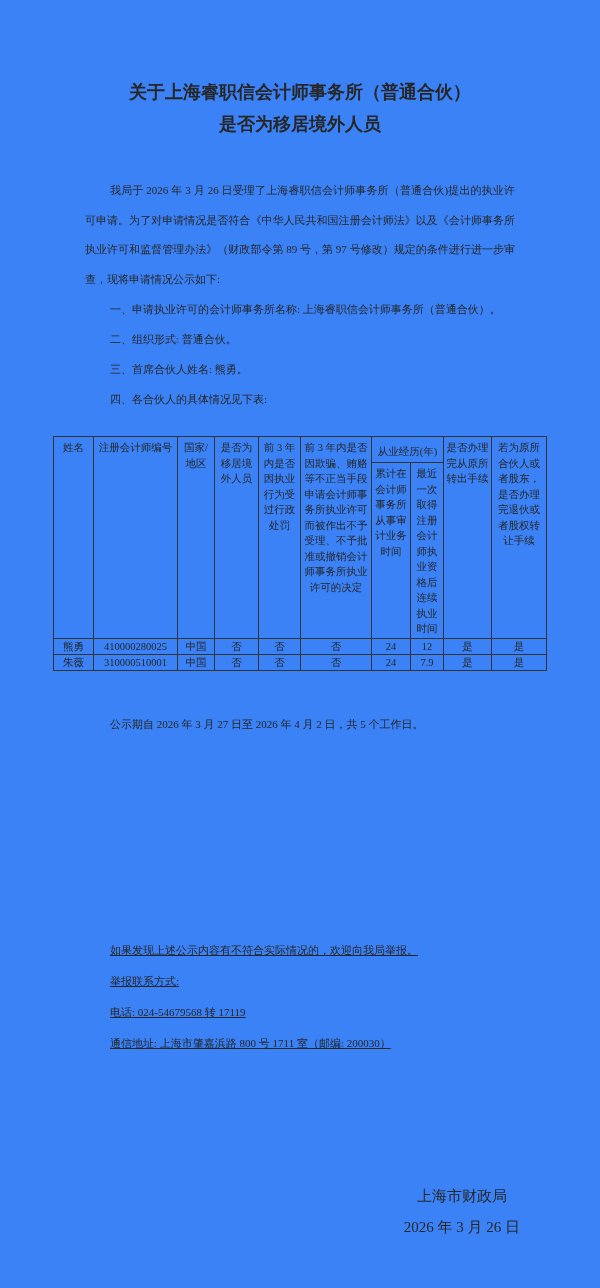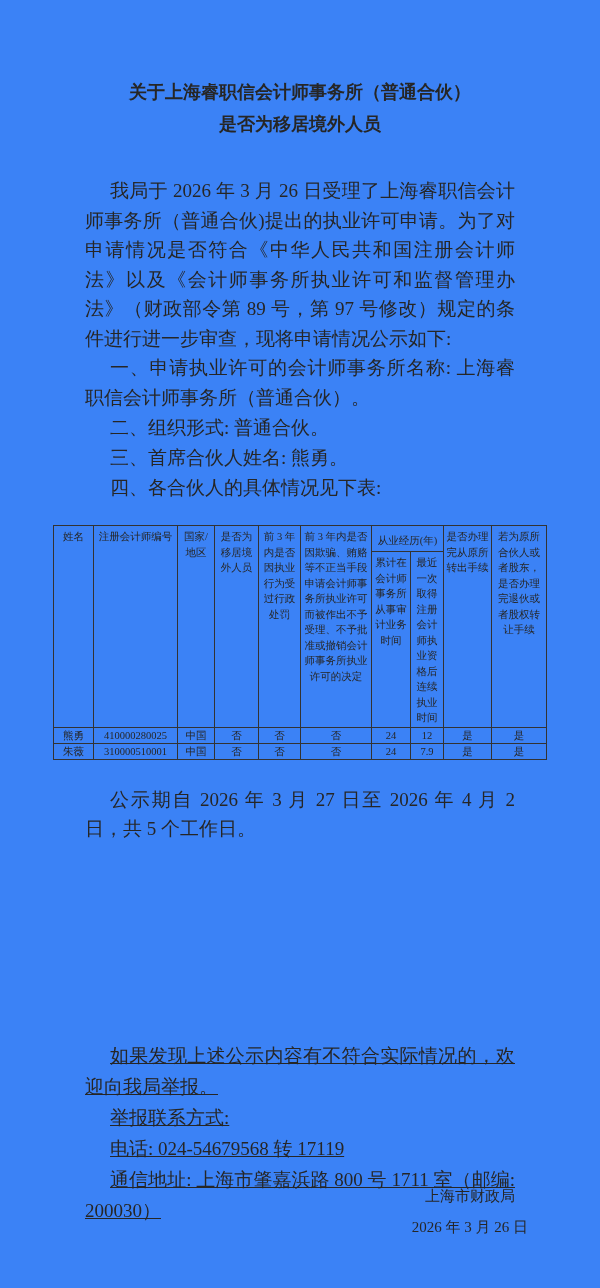--- a/index.html
+++ b/index.html
@@ -15,21 +15,21 @@
     margin:76px 0 0 0;
     text-align:center;
     font-size:18px;
     font-weight:bold;
     line-height:32px;
   }
   .doc-title div{margin:0;}
   .text-block{margin:0 85px;}
   .para{
     margin:0;
-    font-size:19px;
+    font-size:11px;
     line-height:29.5px;
     text-align:justify;
     text-indent:25px;
   }
   .intro{margin-top:36px;}
   .item{line-height:30px;}
   table.partners{
     margin:22px 0 0 53px;
     width:493px;
     border-collapse:collapse;
@@ -48,27 +48,27 @@
     vertical-align:top;
     line-height:15.5px;
     padding-top:3px;
     text-align:center;
   }
   table.partners thead tr.h1{height:26px;}
   table.partners thead tr.h2{height:126px;}
   table.partners thead th.group{vertical-align:middle;padding-top:6px;}
   table.partners tbody tr{height:16px;}
   table.partners tbody td{line-height:13px;}
-  .after-table{margin-top:25px;}
+  .after-table{margin-top:39px;}
   .report-block{margin-top:196px;text-decoration:underline;}
   .report-block .para{line-height:31px;}
   .signature{
     position:absolute;
     top:1181px;
-    right:72px;
+    right:80px;
     text-align:center;
     font-size:15px;
     line-height:31px;
   }
 </style>
 </head>
 <body>
 
 <div class="page">
 

